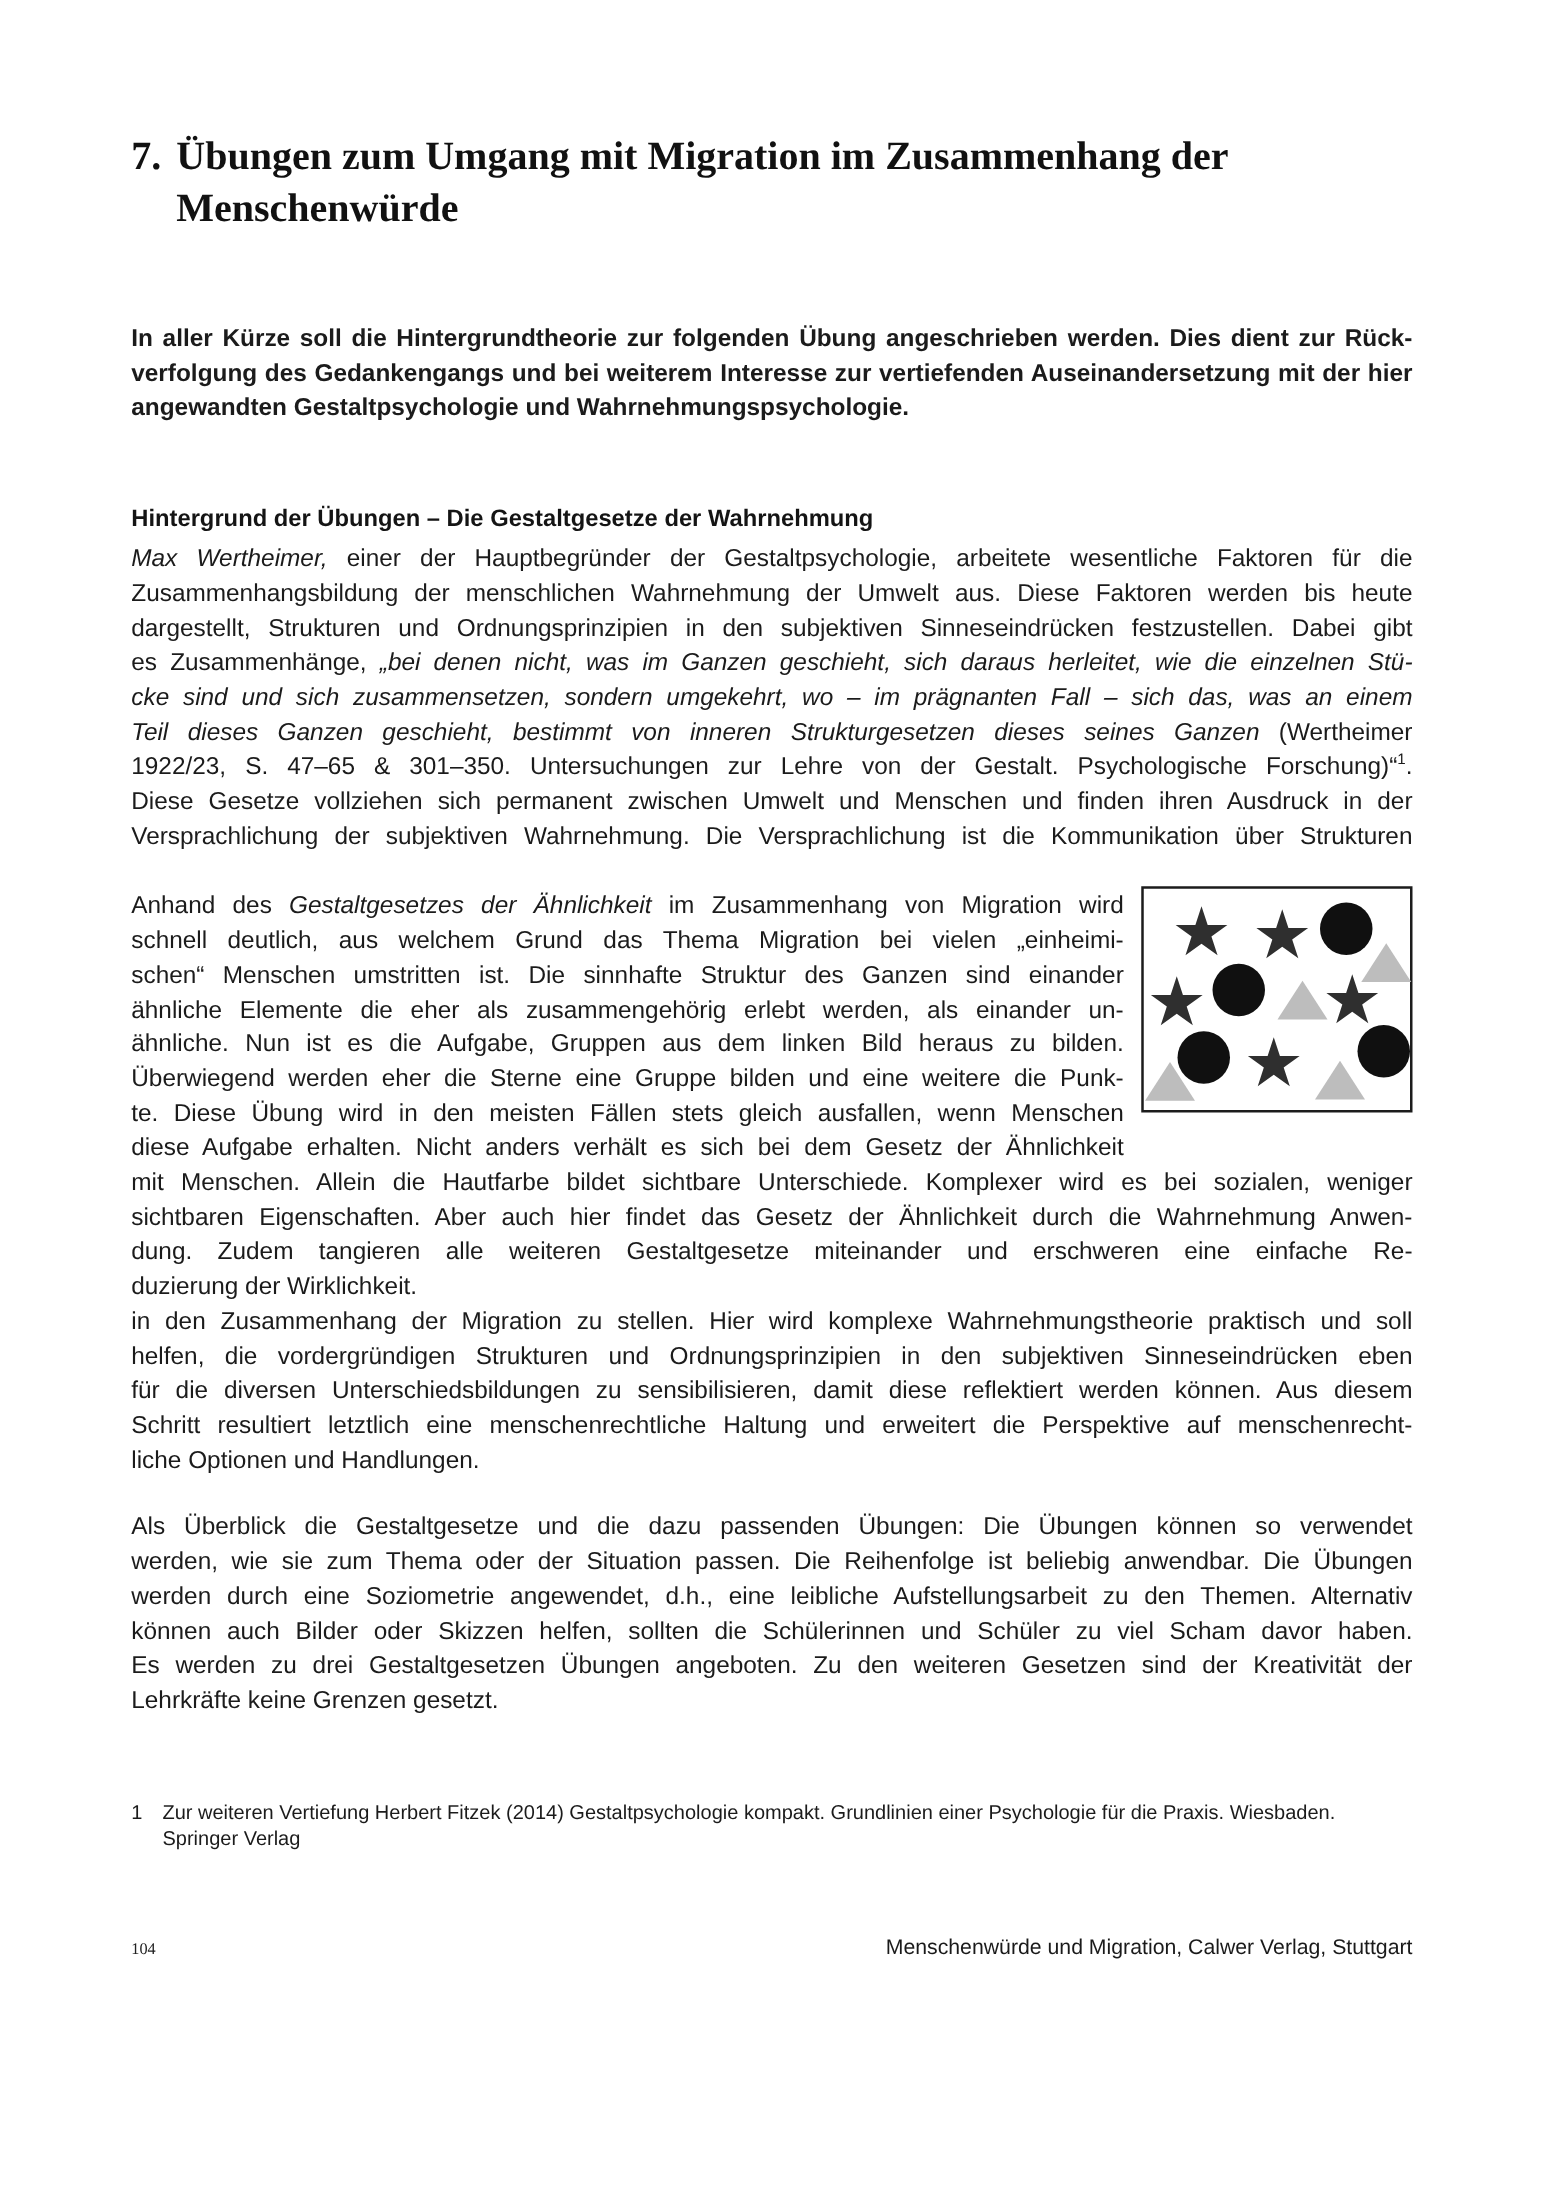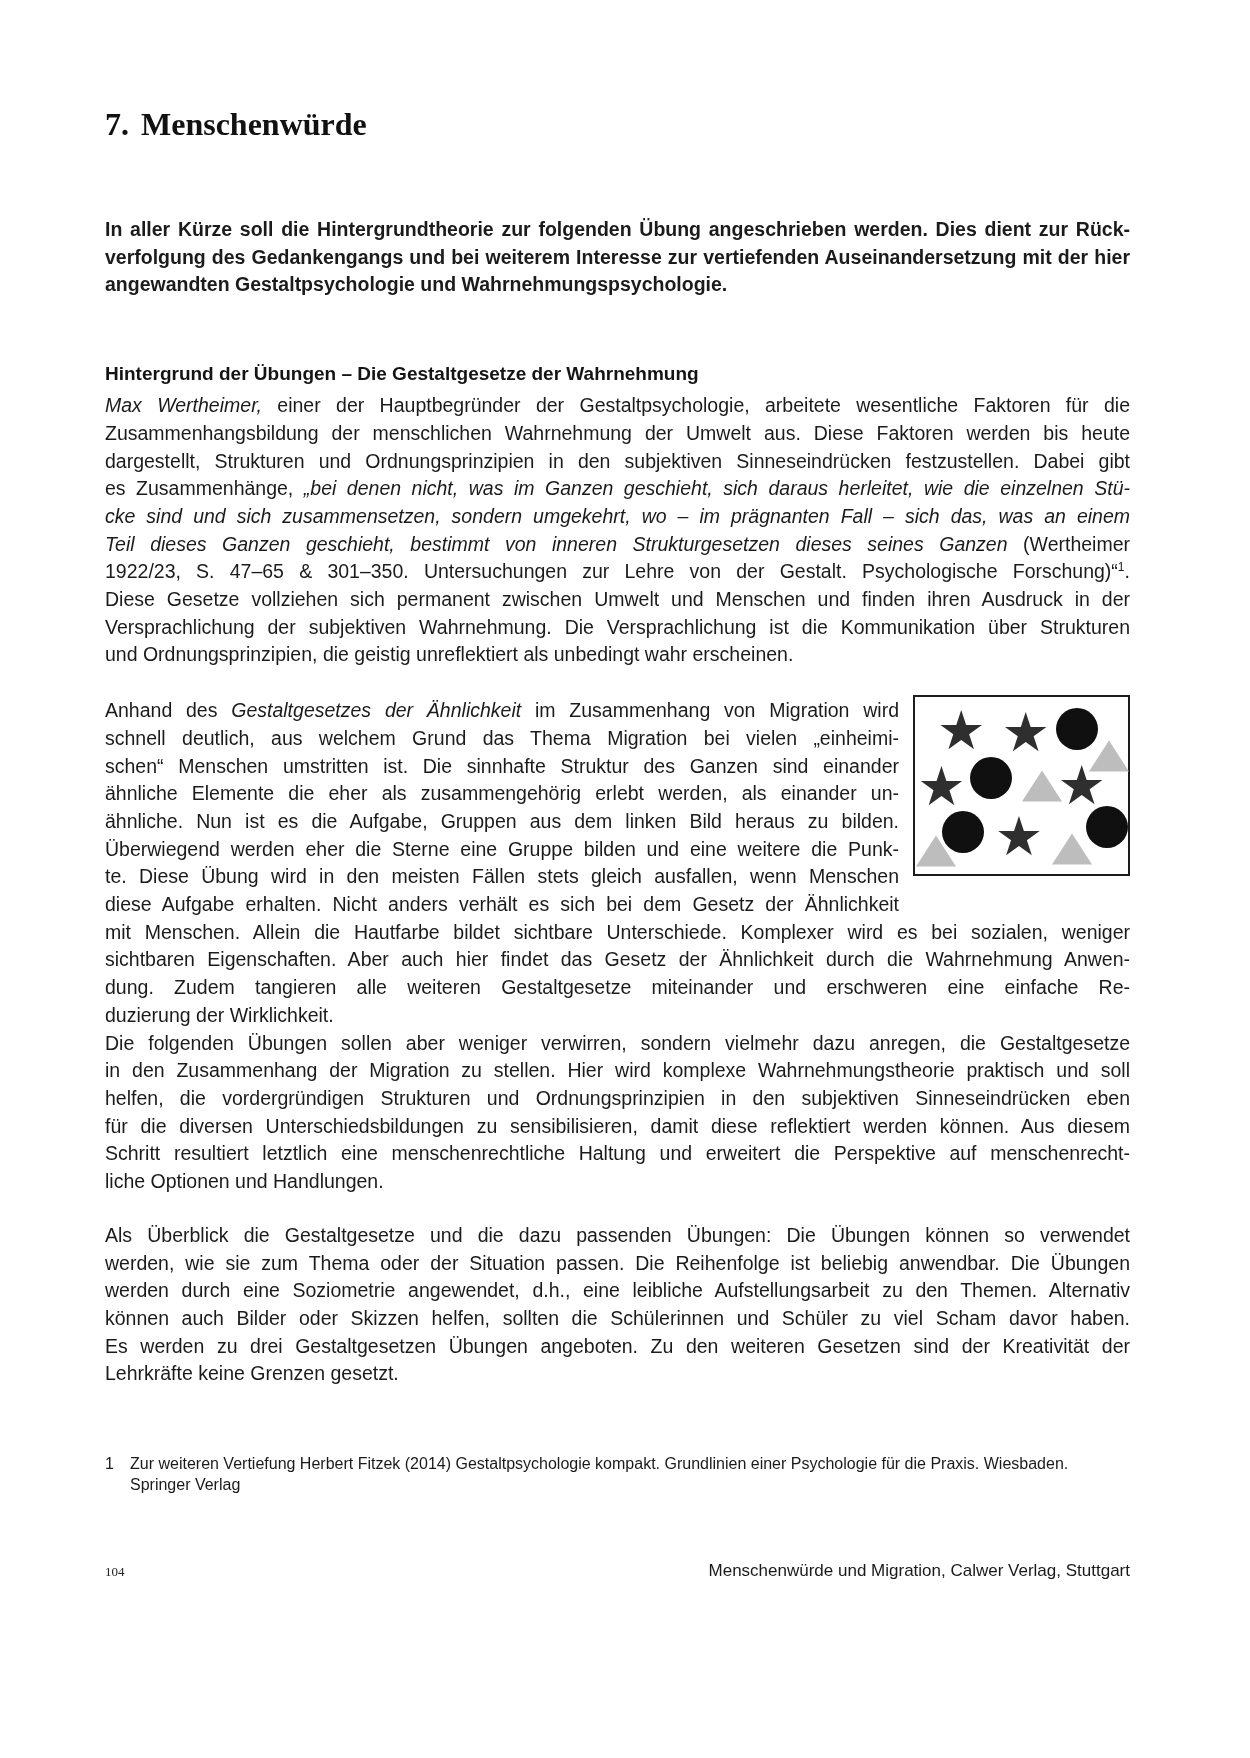--- a/index.html
+++ b/index.html
@@ -74,20 +74,21 @@
 </style>
 </head>
 <body>
 
 <div class="page">
   <div class="content">
 
     <div class="title">
       <span class="num">7.</span>
       <div>
+        <div>Übungen zum Umgang mit Migration im Zusammenhang der</div>
         <div>Menschenwürde</div>
       </div>
     </div>
 
     <div class="block intro">
         <div class="jline"><span>In aller Kürze soll die Hintergrundtheorie zur folgenden Übung angeschrieben werden. Dies dient zur Rück-</span></div>
         <div class="jline"><span>verfolgung des Gedankengangs und bei weiterem Interesse zur vertiefenden Auseinandersetzung mit der hier</span></div>
         <div class="jline last"><span>angewandten Gestaltpsychologie und Wahrnehmungspsychologie.</span></div>
       </div>
 
@@ -96,21 +97,20 @@
     <div class="block para-wertheimer">
         <div class="jline"><span class="it">Max Wertheimer,</span><span> einer der Hauptbegründer der Gestaltpsychologie, arbeitete wesentliche Faktoren für die</span></div>
         <div class="jline"><span>Zusammenhangsbildung der menschlichen Wahrnehmung der Umwelt aus. Diese Faktoren werden bis heute</span></div>
         <div class="jline"><span>dargestellt, Strukturen und Ordnungsprinzipien in den subjektiven Sinneseindrücken festzustellen. Dabei gibt</span></div>
         <div class="jline"><span>es Zusammenhänge, </span><span class="it">„bei denen nicht, was im Ganzen geschieht, sich daraus herleitet, wie die einzelnen Stü-</span></div>
         <div class="jline"><span class="it">cke sind und sich zusammensetzen, sondern umgekehrt, wo – im prägnanten Fall – sich das, was an einem</span></div>
         <div class="jline"><span class="it">Teil dieses Ganzen geschieht, bestimmt von inneren Strukturgesetzen dieses seines Ganzen</span><span> (Wertheimer</span></div>
         <div class="jline"><span>1922/23, S. 47–65 &amp; 301–350. Untersuchungen zur Lehre von der Gestalt. Psychologische Forschung)“</span><sup>1</sup><span>.</span></div>
         <div class="jline"><span>Diese Gesetze vollziehen sich permanent zwischen Umwelt und Menschen und finden ihren Ausdruck in der</span></div>
         <div class="jline"><span>Versprachlichung der subjektiven Wahrnehmung. Die Versprachlichung ist die Kommunikation über Strukturen</span></div>
-        <div class="jline last"><span>und Ordnungsprinzipien, die geistig unreflektiert als unbedingt wahr erscheinen.</span></div>
       </div>
 
     <div class="block para-similarity">
       <div class="figure-float">
         <div class="figure-box" id="figure-box" style="border-color: rgb(28, 28, 28);">
             <span class="shape shape-star" style="left: 21.7%; top: 19.4%; color: rgb(47, 47, 47);">★</span>
             <span class="shape shape-star" style="left: 52%; top: 20.5%; color: rgb(47, 47, 47);">★</span>
             <span class="shape shape-circle" style="left: 76%; top: 17.8%; background: rgb(16, 16, 16);"></span>
             <span class="shape shape-triangle" style="left: 91%; top: 33%; border-bottom: 31px solid rgb(189, 189, 189);"></span>
             <span class="shape shape-star" style="left: 12.4%; top: 51%; color: rgb(47, 47, 47);">★</span>
@@ -134,21 +134,20 @@
           <div class="jline"><span>te. Diese Übung wird in den meisten Fällen stets gleich ausfallen, wenn Menschen</span></div>
           <div class="jline"><span>diese Aufgabe erhalten. Nicht anders verhält es sich bei dem Gesetz der Ähnlichkeit</span></div>
           <div class="jline"><span>mit Menschen. Allein die Hautfarbe bildet sichtbare Unterschiede. Komplexer wird es bei sozialen, weniger</span></div>
           <div class="jline"><span>sichtbaren Eigenschaften. Aber auch hier findet das Gesetz der Ähnlichkeit durch die Wahrnehmung Anwen-</span></div>
           <div class="jline"><span>dung. Zudem tangieren alle weiteren Gestaltgesetze miteinander und erschweren eine einfache Re-</span></div>
           <div class="jline last"><span>duzierung der Wirklichkeit.</span></div>
         </div>
     </div>
 
     <div class="block">
-        <div class="jline"><span>Die folgenden Übungen sollen aber weniger verwirren, sondern vielmehr dazu anregen, die Gestaltgesetze</span></div>
         <div class="jline"><span>in den Zusammenhang der Migration zu stellen. Hier wird komplexe Wahrnehmungstheorie praktisch und soll</span></div>
         <div class="jline"><span>helfen, die vordergründigen Strukturen und Ordnungsprinzipien in den subjektiven Sinneseindrücken eben</span></div>
         <div class="jline"><span>für die diversen Unterschiedsbildungen zu sensibilisieren, damit diese reflektiert werden können. Aus diesem</span></div>
         <div class="jline"><span>Schritt resultiert letztlich eine menschenrechtliche Haltung und erweitert die Perspektive auf menschenrecht-</span></div>
         <div class="jline last"><span>liche Optionen und Handlungen.</span></div>
       </div>
 
     <div class="block para-overview">
         <div class="jline"><span>Als Überblick die Gestaltgesetze und die dazu passenden Übungen: Die Übungen können so verwendet</span></div>
         <div class="jline"><span>werden, wie sie zum Thema oder der Situation passen. Die Reihenfolge ist beliebig anwendbar. Die Übungen</span></div>

